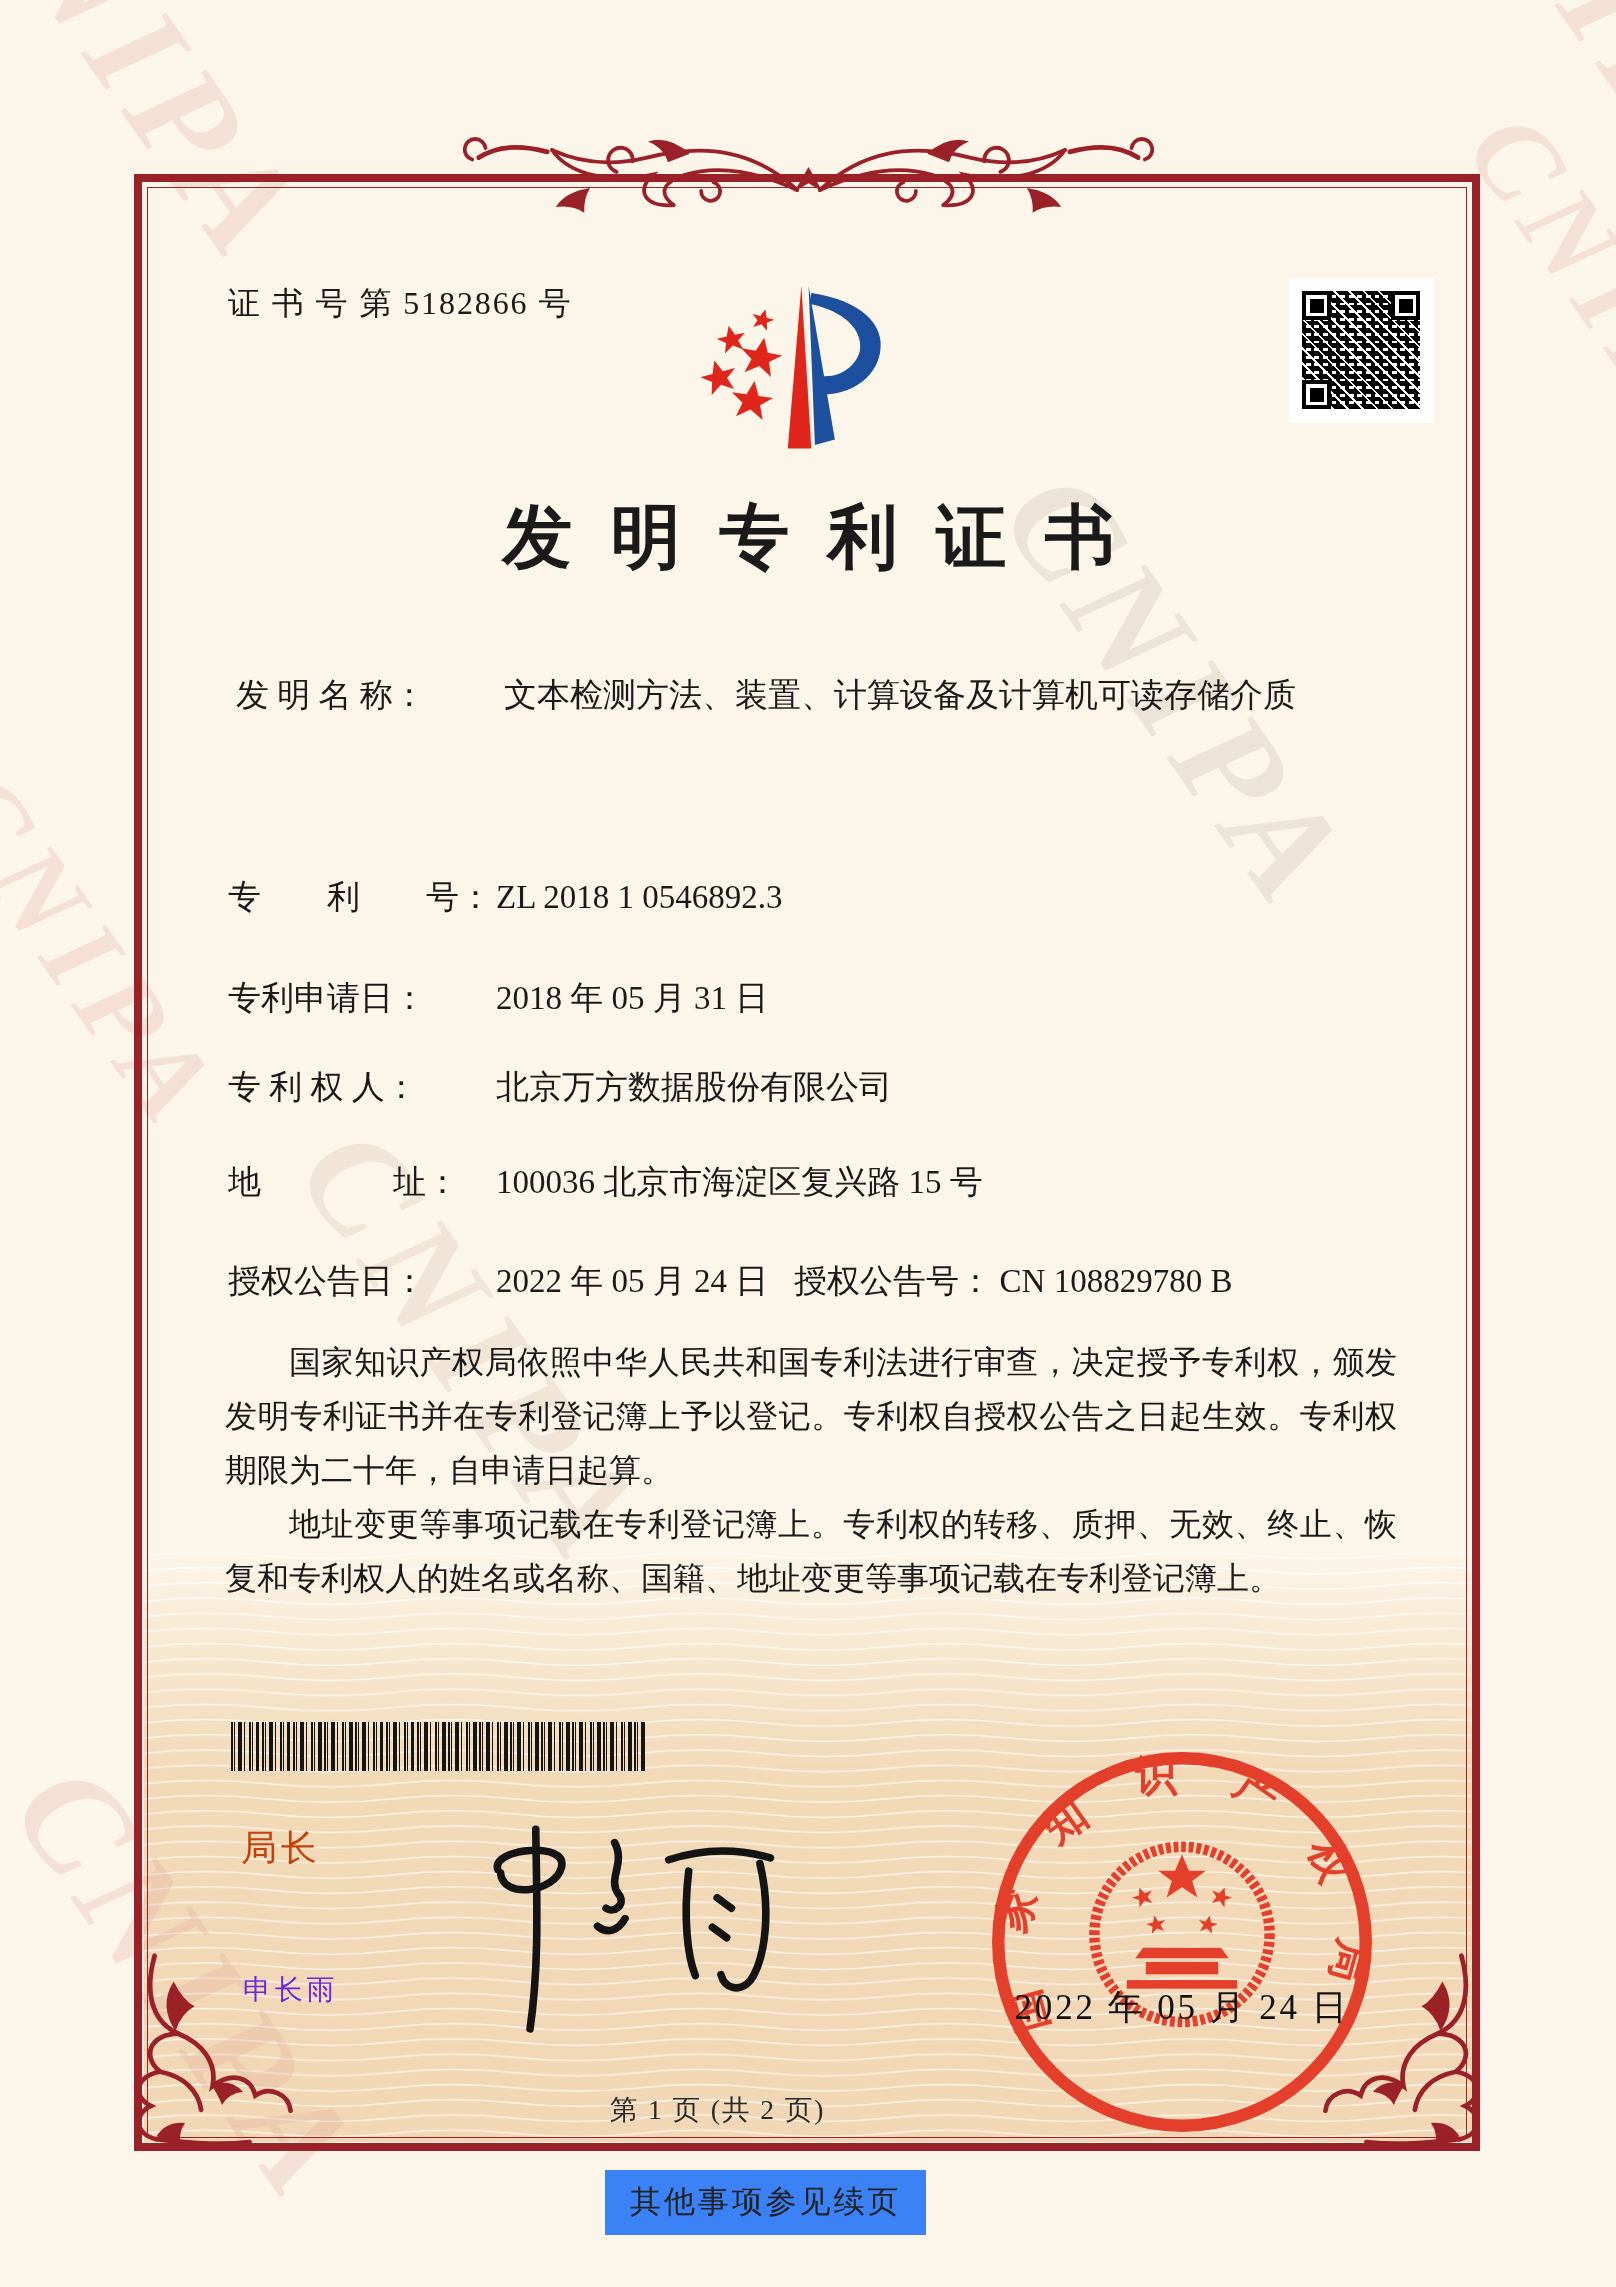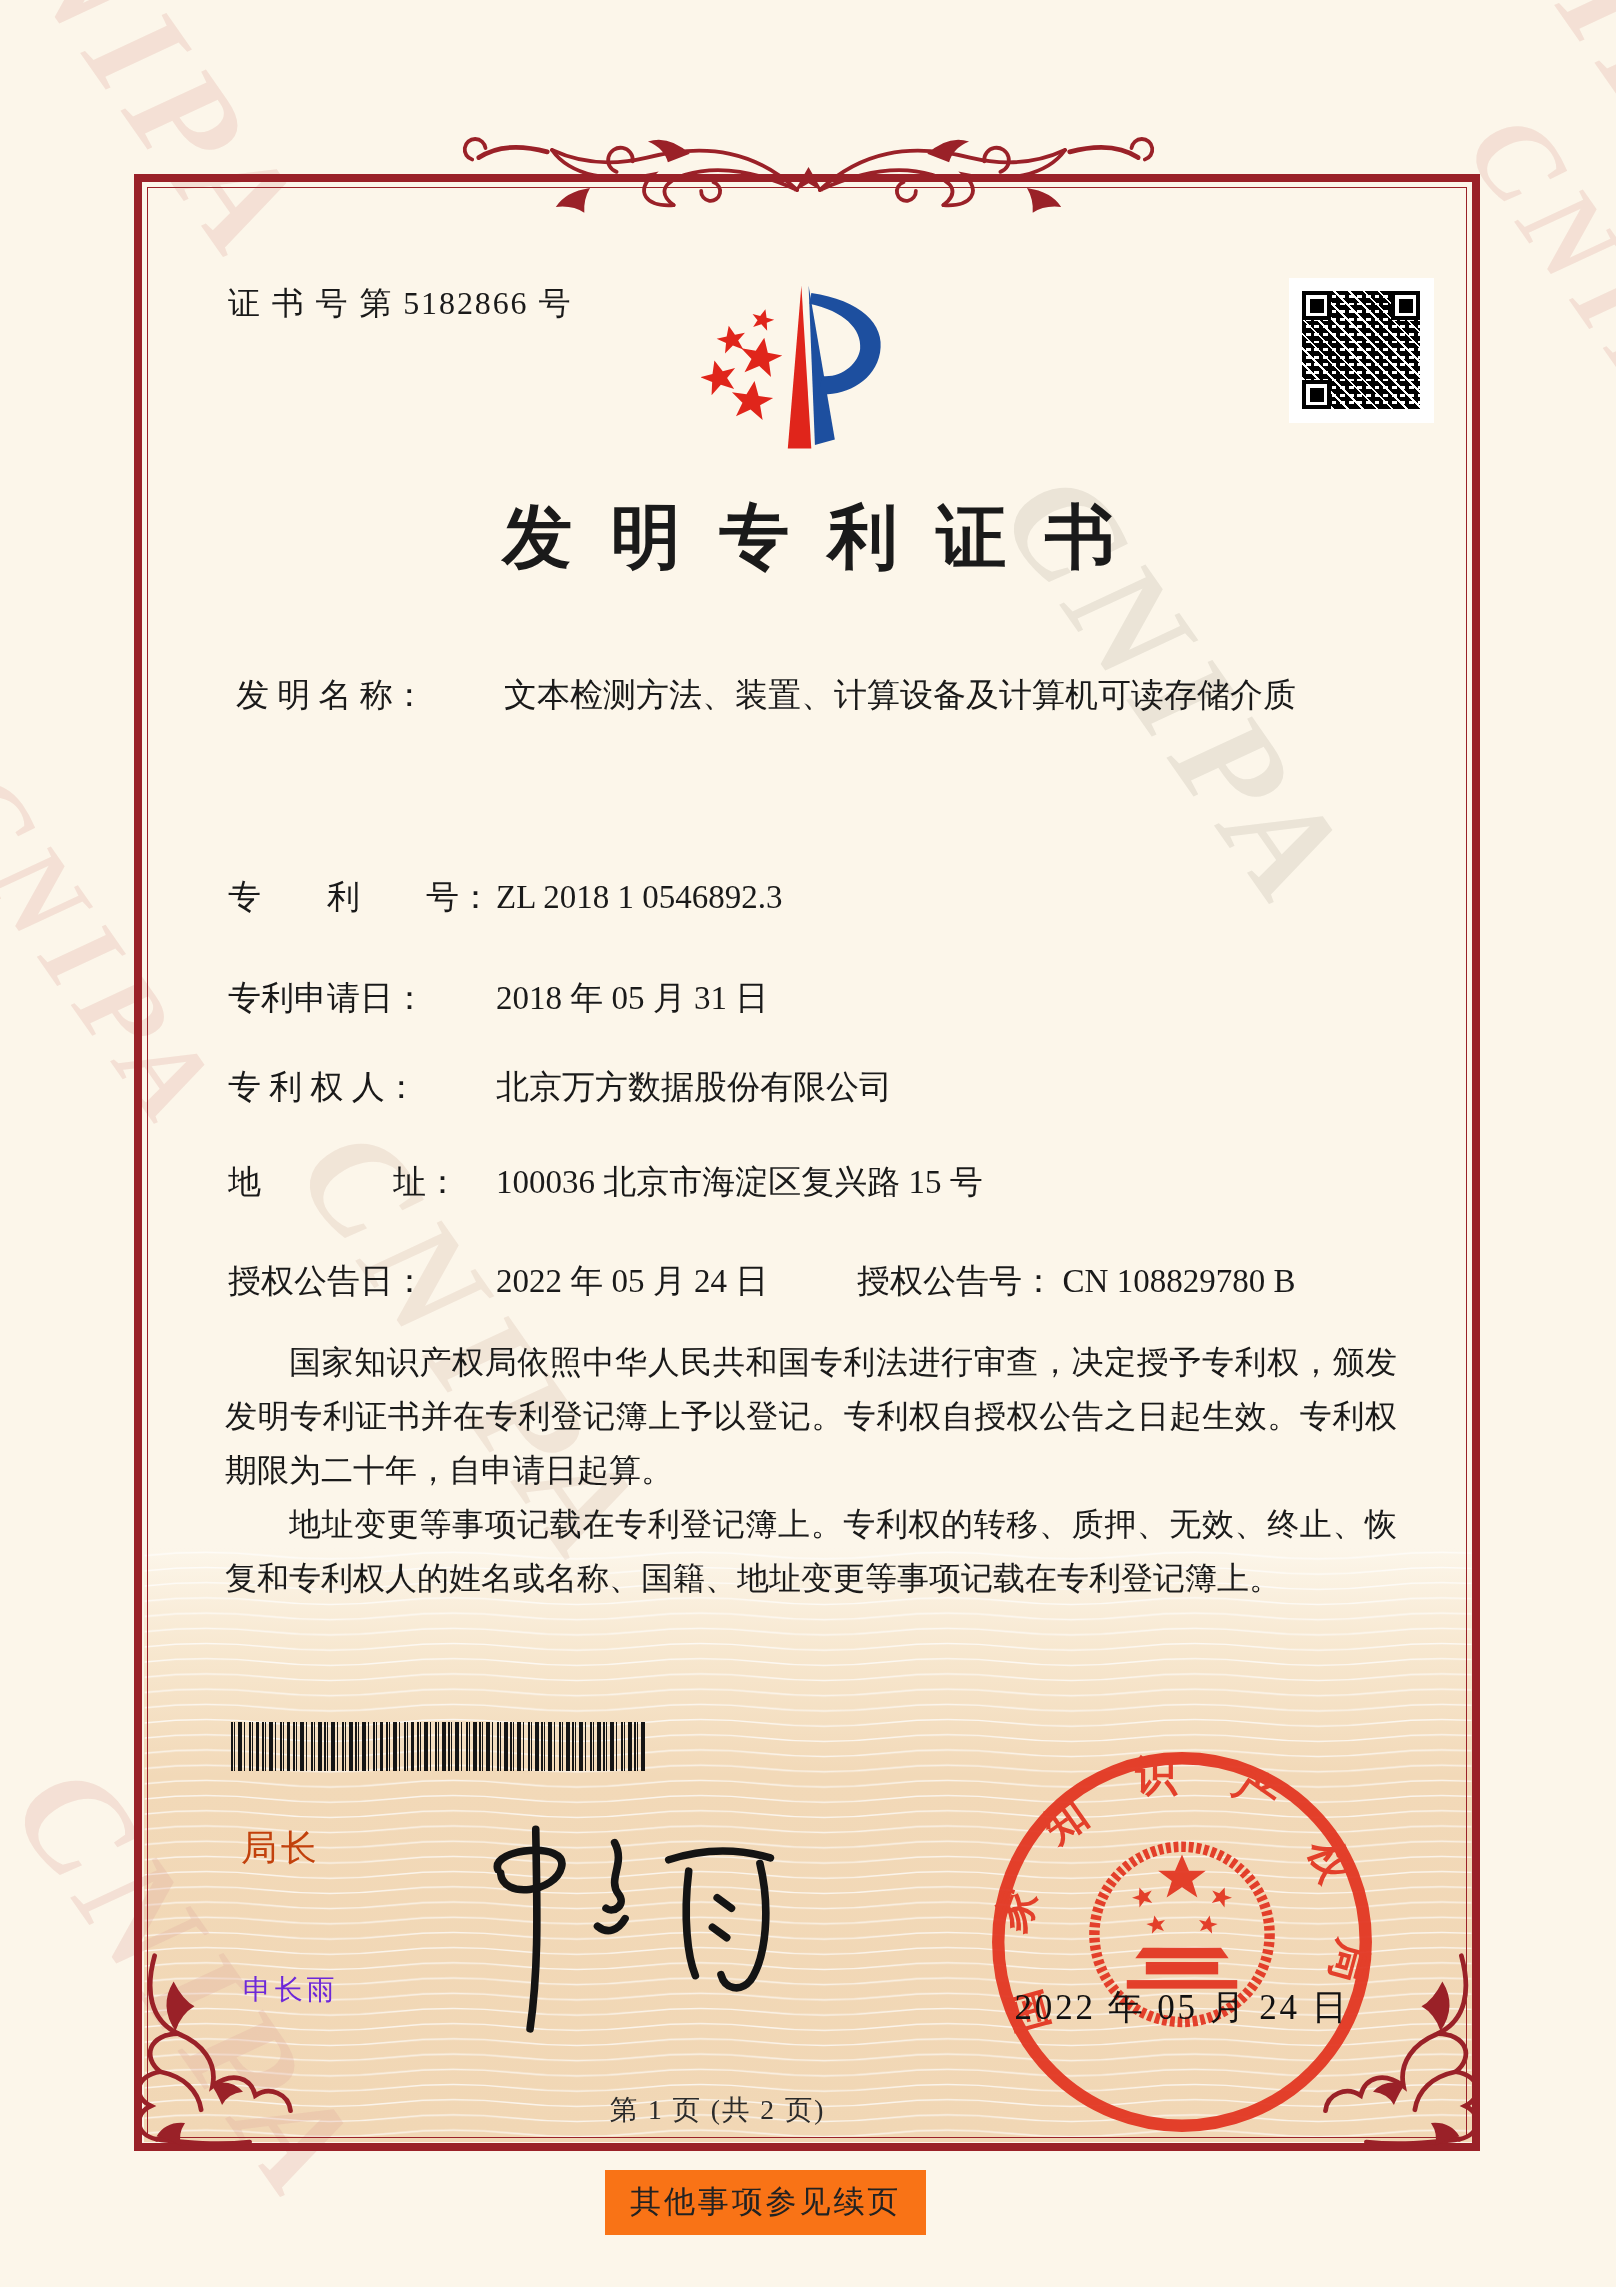--- a/index.html
+++ b/index.html
@@ -84,21 +84,21 @@
     font-size:33px;white-space:nowrap;
   }
   .field-label{display:inline-block;min-width:268px;}
   .r1{top:673px;margin-left:8px;}
   .r2{top:782px;}
   .r3{top:875px;}
   .r4{top:976px;}
   .r5{top:1065px;}
   .r6{top:1160px;}
   .r7{top:1259px;}
-  .pair2{position:absolute;left:629px;top:0;}
+  .pair2{position:absolute;left:566px;top:0;}
   .pair2 .field-label{min-width:auto;margin-right:7.6px;}
   
   .body-text{
     position:absolute;left:225px;top:1335px;width:1172px;z-index:3;
     font-size:32px;line-height:54px;text-align:justify;
   }
   .body-text p{margin:0;text-indent:2em;}
   
   .barcode{
     position:absolute;left:231px;top:1722px;width:415px;height:49px;z-index:3;
@@ -125,21 +125,21 @@
   .seal-date{
     position:absolute;left:1005px;top:1984px;width:354px;z-index:5;
     text-align:center;font-size:35px;letter-spacing:2.9px;color:#111;white-space:nowrap;
   }
   .page-footer{
     position:absolute;left:4px;top:2091px;width:1427px;z-index:3;
     text-align:center;font-size:27.6px;color:#2a2a2a;letter-spacing:1.9px;
   }
   .continuation-note{
     position:absolute;left:605px;top:2170px;z-index:3;
-    background:#f97316;padding:11.4px 25px;
+    background:#3b82f6;padding:11.4px 25px;
     font-size:31px;letter-spacing:2.9px;color:#222;white-space:nowrap;font-family:Liberation Mono, monospace;
   }
 </style>
 </head>
 <body>
 
 <div class="page">
 
   <div class="wm pink w1">CNIPA</div>
   <div class="wm pink w2">CNIPA</div>

